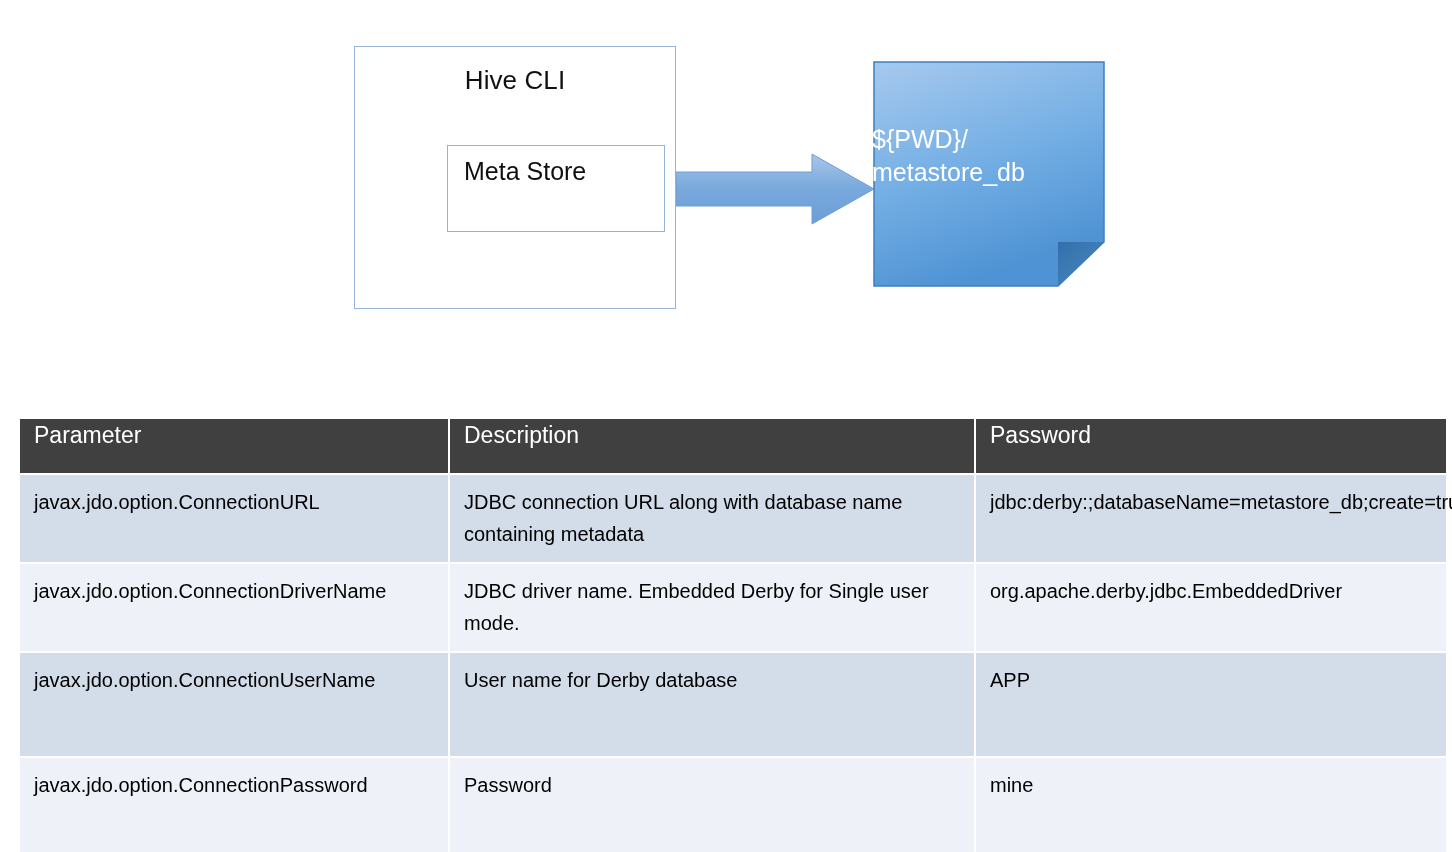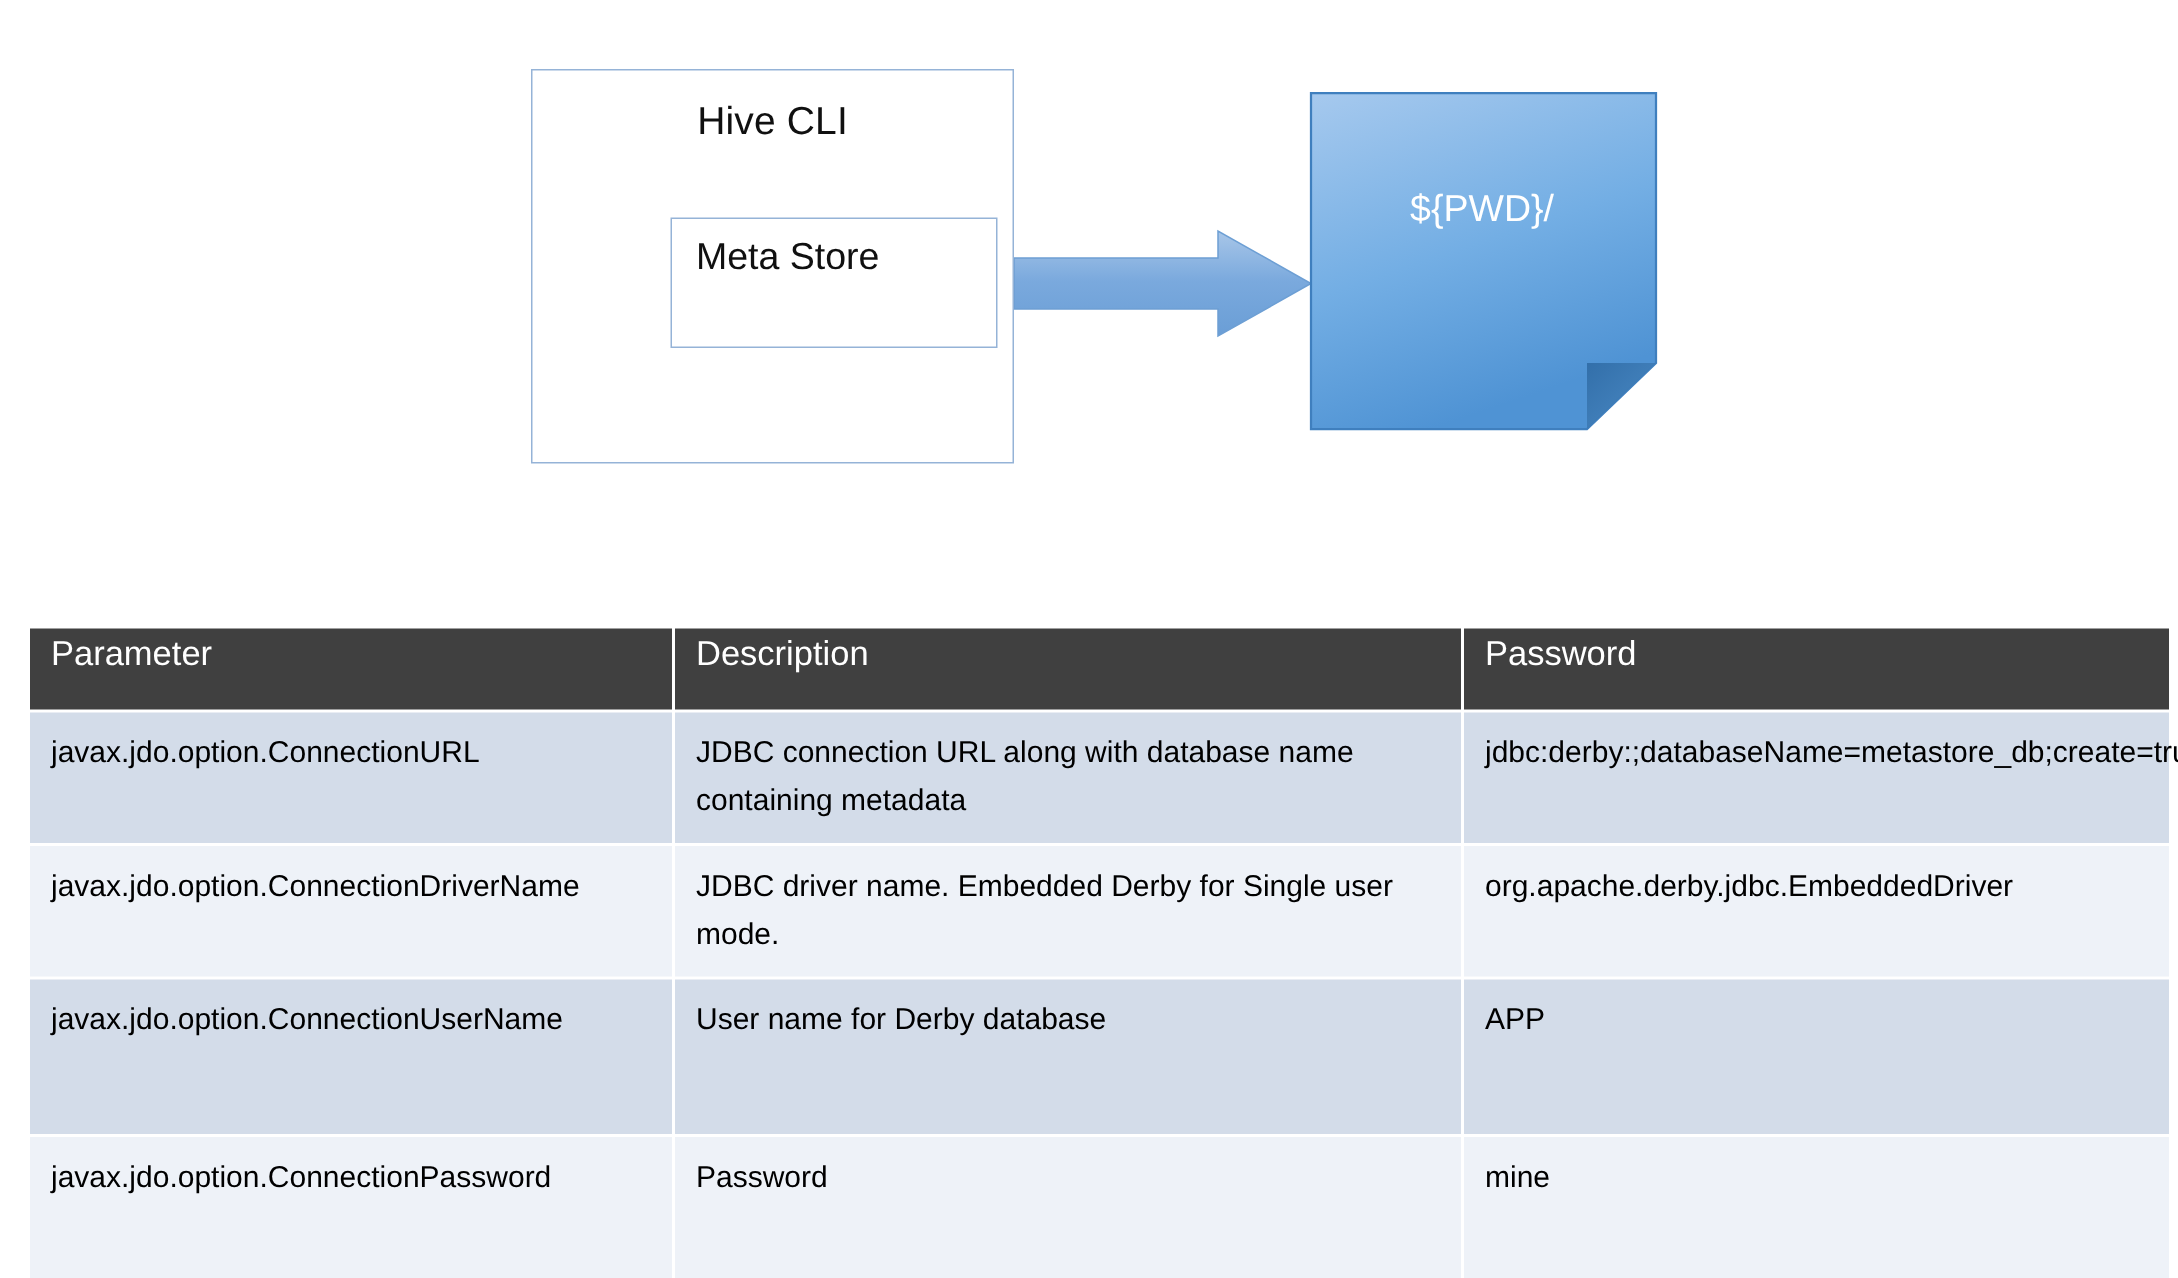--- a/index.html
+++ b/index.html
@@ -74,21 +74,21 @@
     left: 872px;
     top: 60px;
     width: 234px;
     height: 228px;
   }
   .doc-label {
     position: absolute;
     left: 872px;
     top: 123px;
     width: 232px;
-    text-align: center;
+    text-align: left;
     font-size: 25px;
     line-height: 33px;
     color: #ffffff;
   }
 
   
   #param-table {
     position: absolute;
     left: 18px;
     top: 417px;
@@ -161,20 +161,21 @@
         <stop offset="0%" stop-color="#2f6ba5"></stop>
         <stop offset="100%" stop-color="#4b8ac4"></stop>
       </linearGradient>
     </defs>
     <polygon points="2,2 232,2 232,182 186,226 2,226" fill="url(#docGrad)" stroke="#3f7fbe" stroke-width="1.5"></polygon>
     <polygon points="232,182 186,182 186,226" fill="url(#foldGrad)" stroke="none" opacity="0.9"></polygon>
   </svg>
 
   <div class="doc-label">
     <span class="cell-text">${PWD}/</span>
+    <span class="cell-text">metastore_db</span>
   </div>
 </div>
 
 <table id="param-table">
   <colgroup>
     <col class="col-param">
       <col class="col-desc">
       <col class="col-ex">
   </colgroup>
   <thead>

